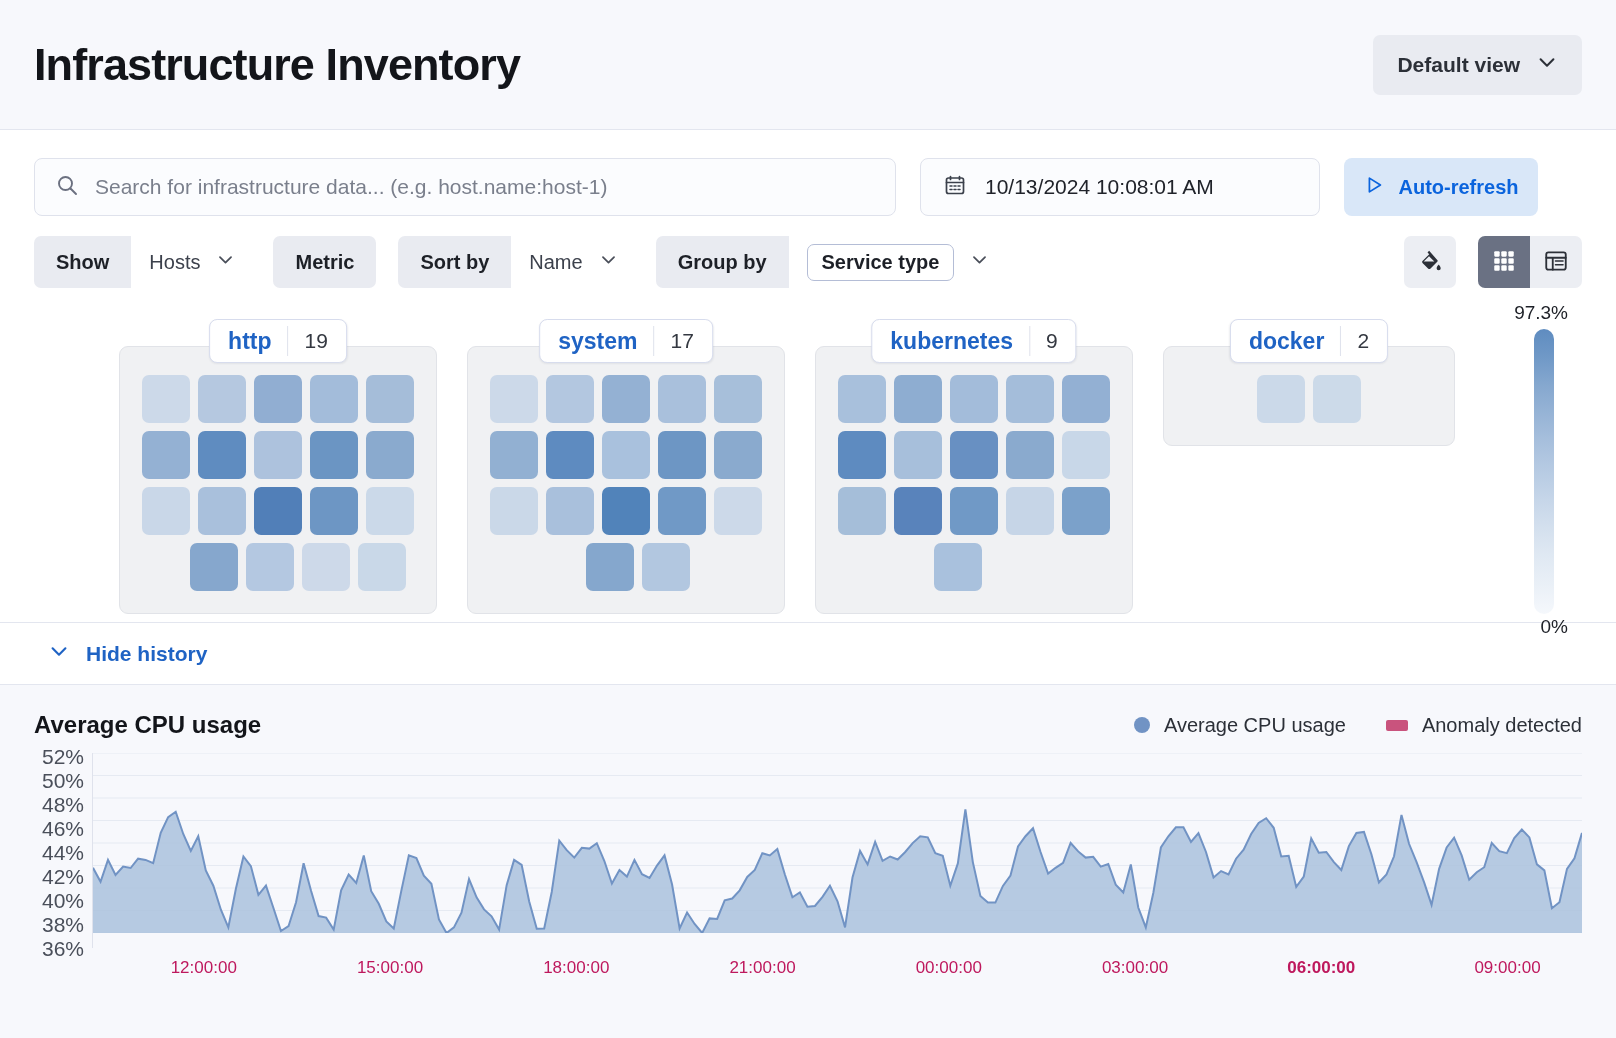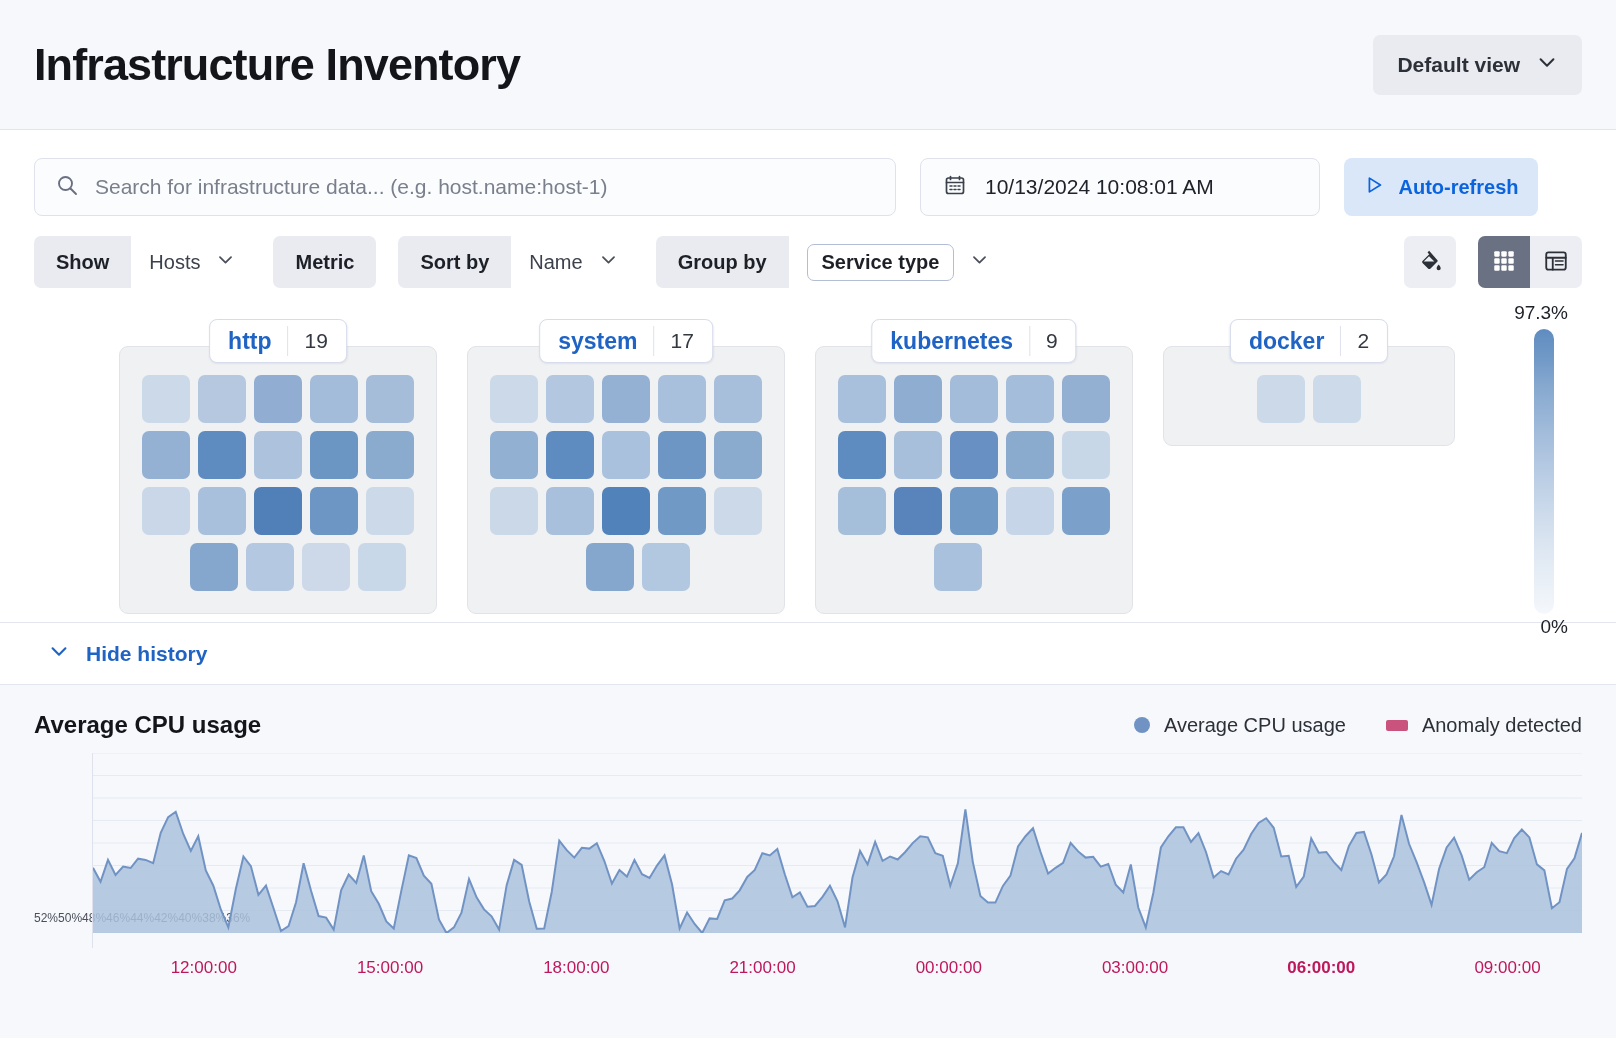--- a/index.html
+++ b/index.html
@@ -351,24 +351,24 @@
   .leg-sq { width: 22px; height: 11px; border-radius: 2px; background: #c9537d; }
 
   .chart-body {
     margin-top: 14px;
     display: flex;
     height: 195px;
   }
   .y-axis {
     width: 58px;
     display: flex;
-    flex-direction: row;
+    flex-direction: column;
     justify-content: space-between;
     align-items: flex-end;
-    font-size: 12px;
+    font-size: 21px;
     color: #4a4f5a;
     padding-right: 8px;
     height: 180px;
     margin-top: -8px;
   }
   .plot-wrap {
     flex: 1;
     position: relative;
     border-left: 1px solid #dfe2ec;
   }

